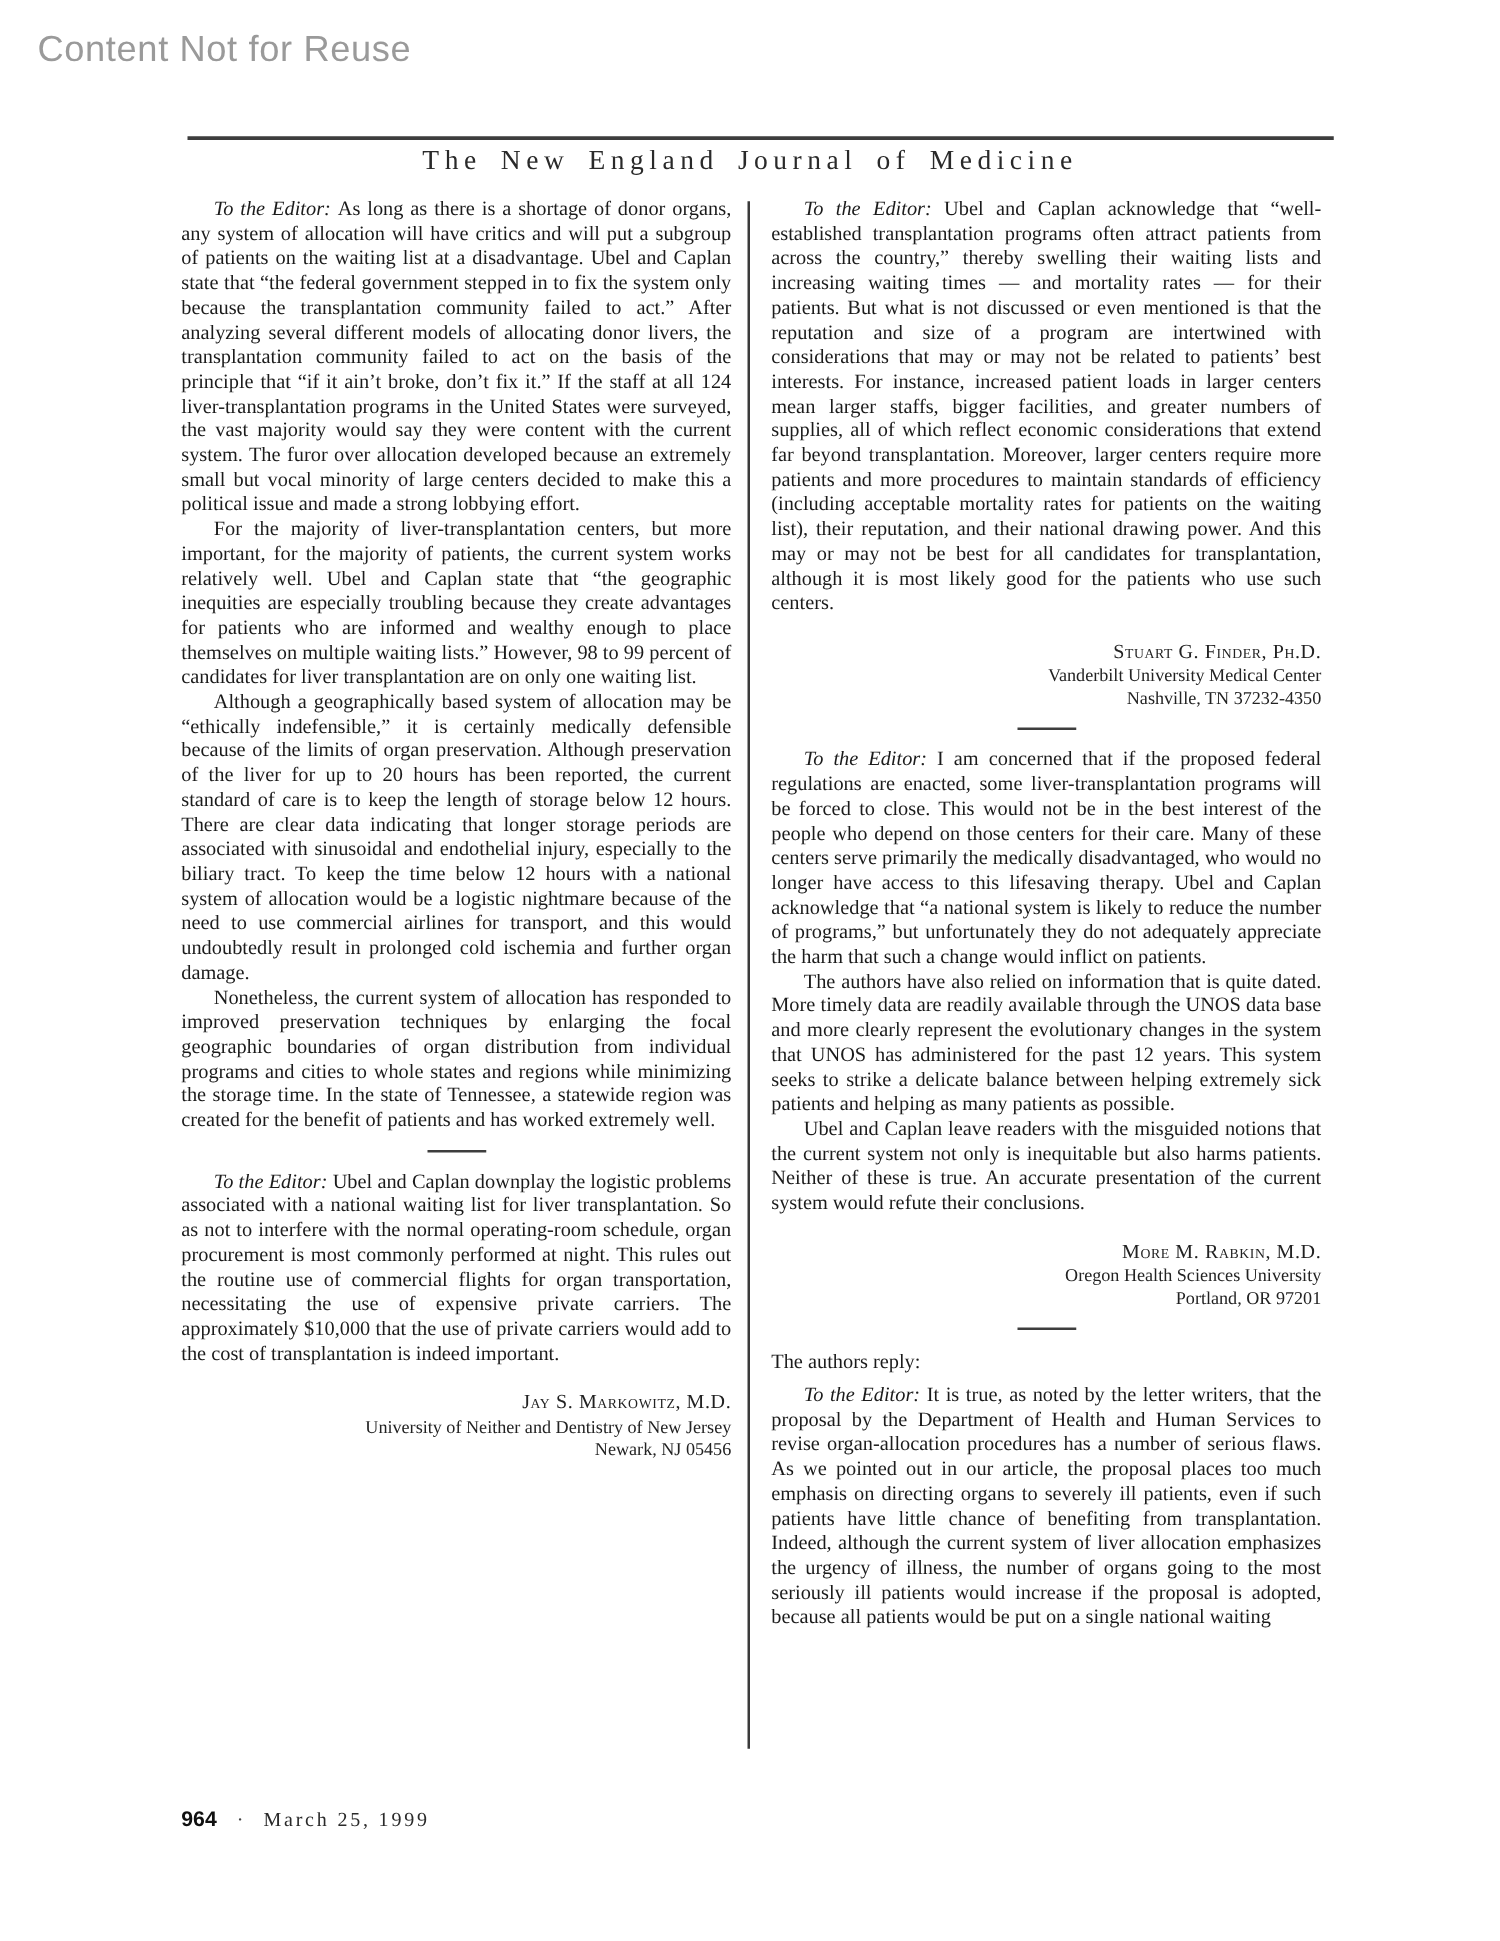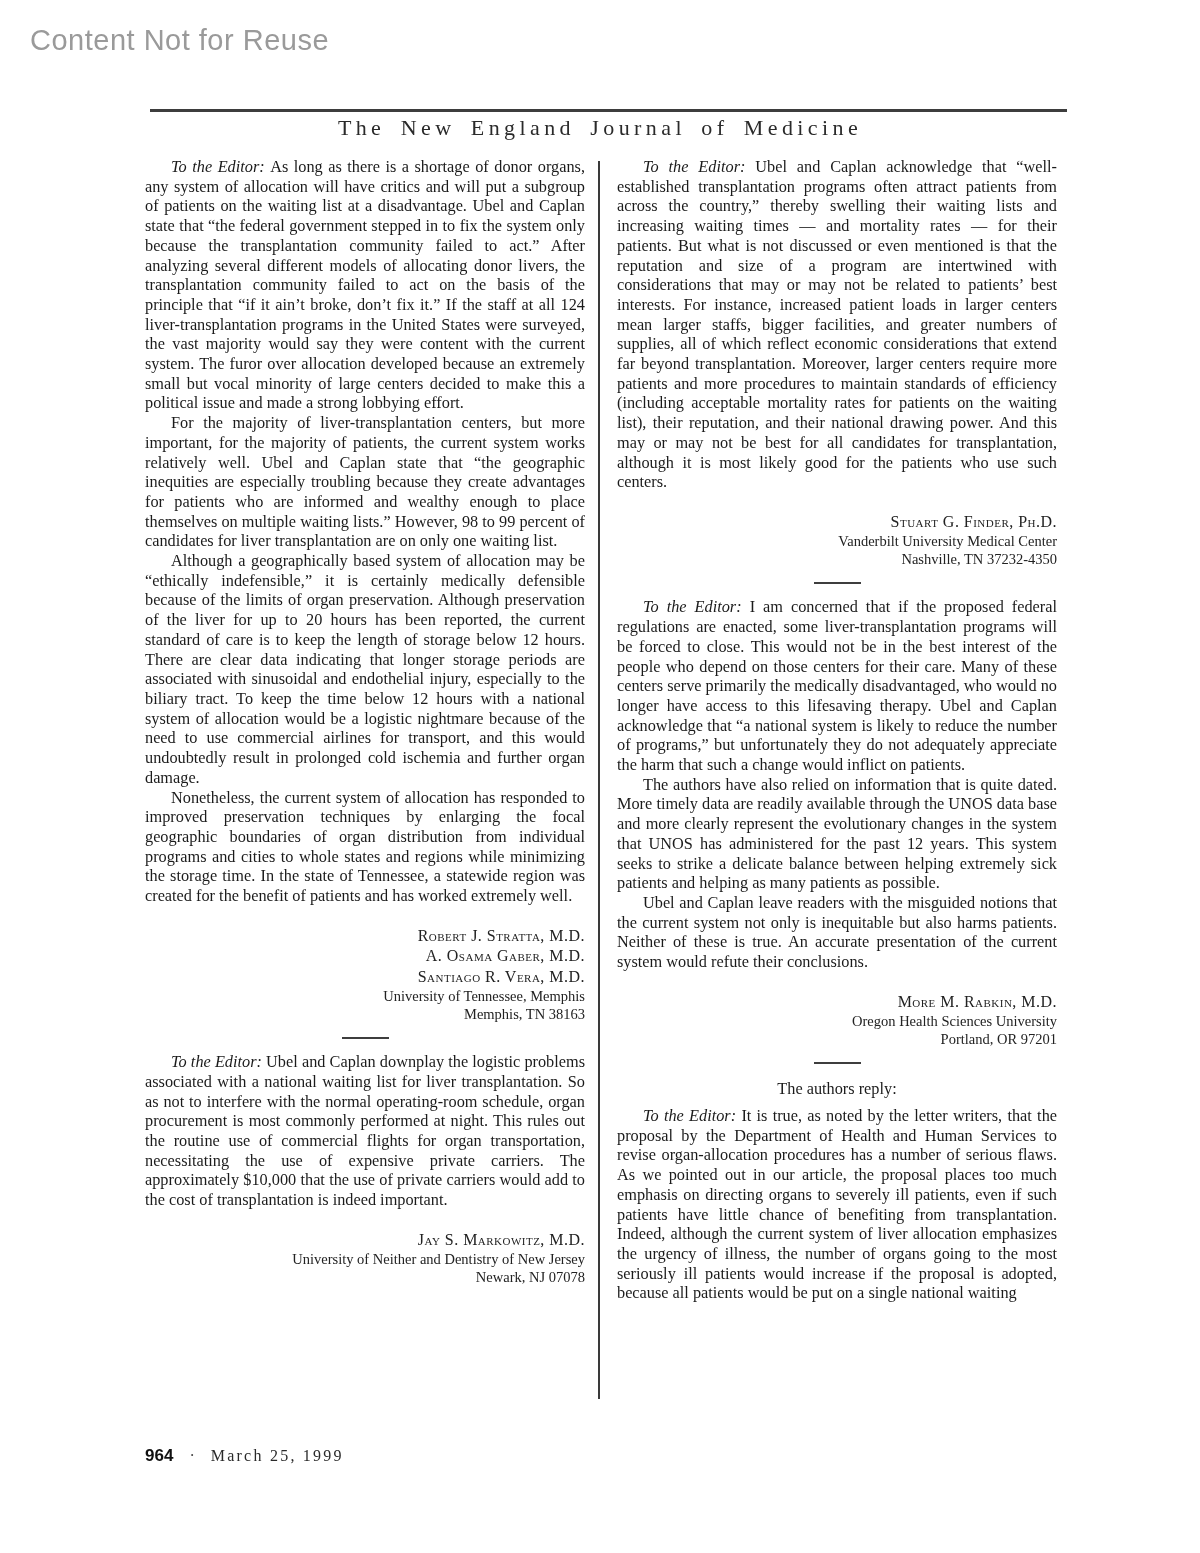--- a/index.html
+++ b/index.html
@@ -37,21 +37,21 @@
   .sig-block { margin:20px 0 0 0; text-align:right; }
   .sig-name {
     font-variant:small-caps; font-size:16px; line-height:20.5px;
     letter-spacing:0.03em; color:#222222;
   }
   .sig-affil { font-size:14.5px; line-height:18px; color:#222222; }
   .short-rule {
     width:47px; height:2px; background:#3e3e3e;
     margin:14px auto 13px auto;
   }
-  .reply-heading { margin:15px 0 7px 0; text-indent:0; text-align:center; }
+  .reply-heading { margin:15px 0 7px 0; text-indent:0; text-align:left; }
   .footer {
     position:absolute; left:145px; top:1446px;
     font-size:16px; color:#2a2a2a; white-space:nowrap;
   }
   .footer .page-num {
     font-family:"Liberation Sans", sans-serif; font-weight:bold;
     font-size:17px; color:#111111;
   }
   .footer .dot { display:inline-block; margin:0 16px; color:#444444; }
   .footer .date { letter-spacing:0.14em; }
@@ -62,33 +62,26 @@
 <div class="page">
   <div class="watermark">Content Not for Reuse</div>
   <div class="journal-title">The New England Journal of Medicine</div>
   <div class="header-rule"></div>
 
   <div class="col col-left">
       <p class="para"><em class="lead-in">To the Editor: </em>As long as there is a shortage of donor organs, any system of allocation will have critics and will put a subgroup of patients on the waiting list at a disadvantage. Ubel and Caplan state that “the federal government stepped in to fix the system only because the transplantation community failed to act.” After analyzing several different models of allocating donor livers, the transplantation community failed to act on the basis of the principle that “if it ain’t broke, don’t fix it.” If the staff at all 124 liver-transplantation programs in the United States were surveyed, the vast majority would say they were content with the current system. The furor over allocation developed because an extremely small but vocal minority of large centers decided to make this a political issue and made a strong lobbying effort.</p>
       <p class="para">For the majority of liver-transplantation centers, but more important, for the majority of patients, the current system works relatively well. Ubel and Caplan state that “the geographic inequities are especially troubling because they create advantages for patients who are informed and wealthy enough to place themselves on multiple waiting lists.” However, 98 to 99 percent of candidates for liver transplantation are on only one waiting list.</p>
       <p class="para">Although a geographically based system of allocation may be “ethically indefensible,” it is certainly medically defensible because of the limits of organ preservation. Although preservation of the liver for up to 20 hours has been reported, the current standard of care is to keep the length of storage below 12 hours. There are clear data indicating that longer storage periods are associated with sinusoidal and endothelial injury, especially to the biliary tract. To keep the time below 12 hours with a national system of allocation would be a logistic nightmare because of the need to use commercial airlines for transport, and this would undoubtedly result in prolonged cold ischemia and further organ damage.</p>
       <p class="para">Nonetheless, the current system of allocation has responded to improved preservation techniques by enlarging the focal geographic boundaries of organ distribution from individual programs and cities to whole states and regions while minimizing the storage time. In the state of Tennessee, a statewide region was created for the benefit of patients and has worked extremely well.</p>
-      <div class="sig-block">
-        <div class="sig-name">Robert J. Stratta, M.D.</div>
-        <div class="sig-name">A. Osama Gaber, M.D.</div>
-        <div class="sig-name">Santiago R. Vera, M.D.</div>
-        <div class="sig-affil">University of Tennessee, Memphis</div>
-        <div class="sig-affil">Memphis, TN 38163</div>
-      </div>
       <div class="short-rule"></div>
       <p class="para"><em class="lead-in">To the Editor: </em>Ubel and Caplan downplay the logistic problems associated with a national waiting list for liver transplantation. So as not to interfere with the normal operating-room schedule, organ procurement is most commonly performed at night. This rules out the routine use of commercial flights for organ transportation, necessitating the use of expensive private carriers. The approximately $10,000 that the use of private carriers would add to the cost of transplantation is indeed important.</p>
       <div class="sig-block">
         <div class="sig-name">Jay S. Markowitz, M.D.</div>
         <div class="sig-affil">University of Neither and Dentistry of New Jersey</div>
-        <div class="sig-affil">Newark, NJ 07078</div>
+        <div class="sig-affil">Newark, NJ 05456</div>
       </div>
     </div>
   <div class="col-divider"></div>
   <div class="col col-right">
       <p class="para"><em class="lead-in">To the Editor: </em>Ubel and Caplan acknowledge that “well-established transplantation programs often attract patients from across the country,” thereby swelling their waiting lists and increasing waiting times — and mortality rates — for their patients. But what is not discussed or even mentioned is that the reputation and size of a program are intertwined with considerations that may or may not be related to patients’ best interests. For instance, increased patient loads in larger centers mean larger staffs, bigger facilities, and greater numbers of supplies, all of which reflect economic considerations that extend far beyond transplantation. Moreover, larger centers require more patients and more procedures to maintain standards of efficiency (including acceptable mortality rates for patients on the waiting list), their reputation, and their national drawing power. And this may or may not be best for all candidates for transplantation, although it is most likely good for the patients who use such centers.</p>
       <div class="sig-block">
         <div class="sig-name">Stuart G. Finder, Ph.D.</div>
         <div class="sig-affil">Vanderbilt University Medical Center</div>
         <div class="sig-affil">Nashville, TN 37232-4350</div>
       </div>

